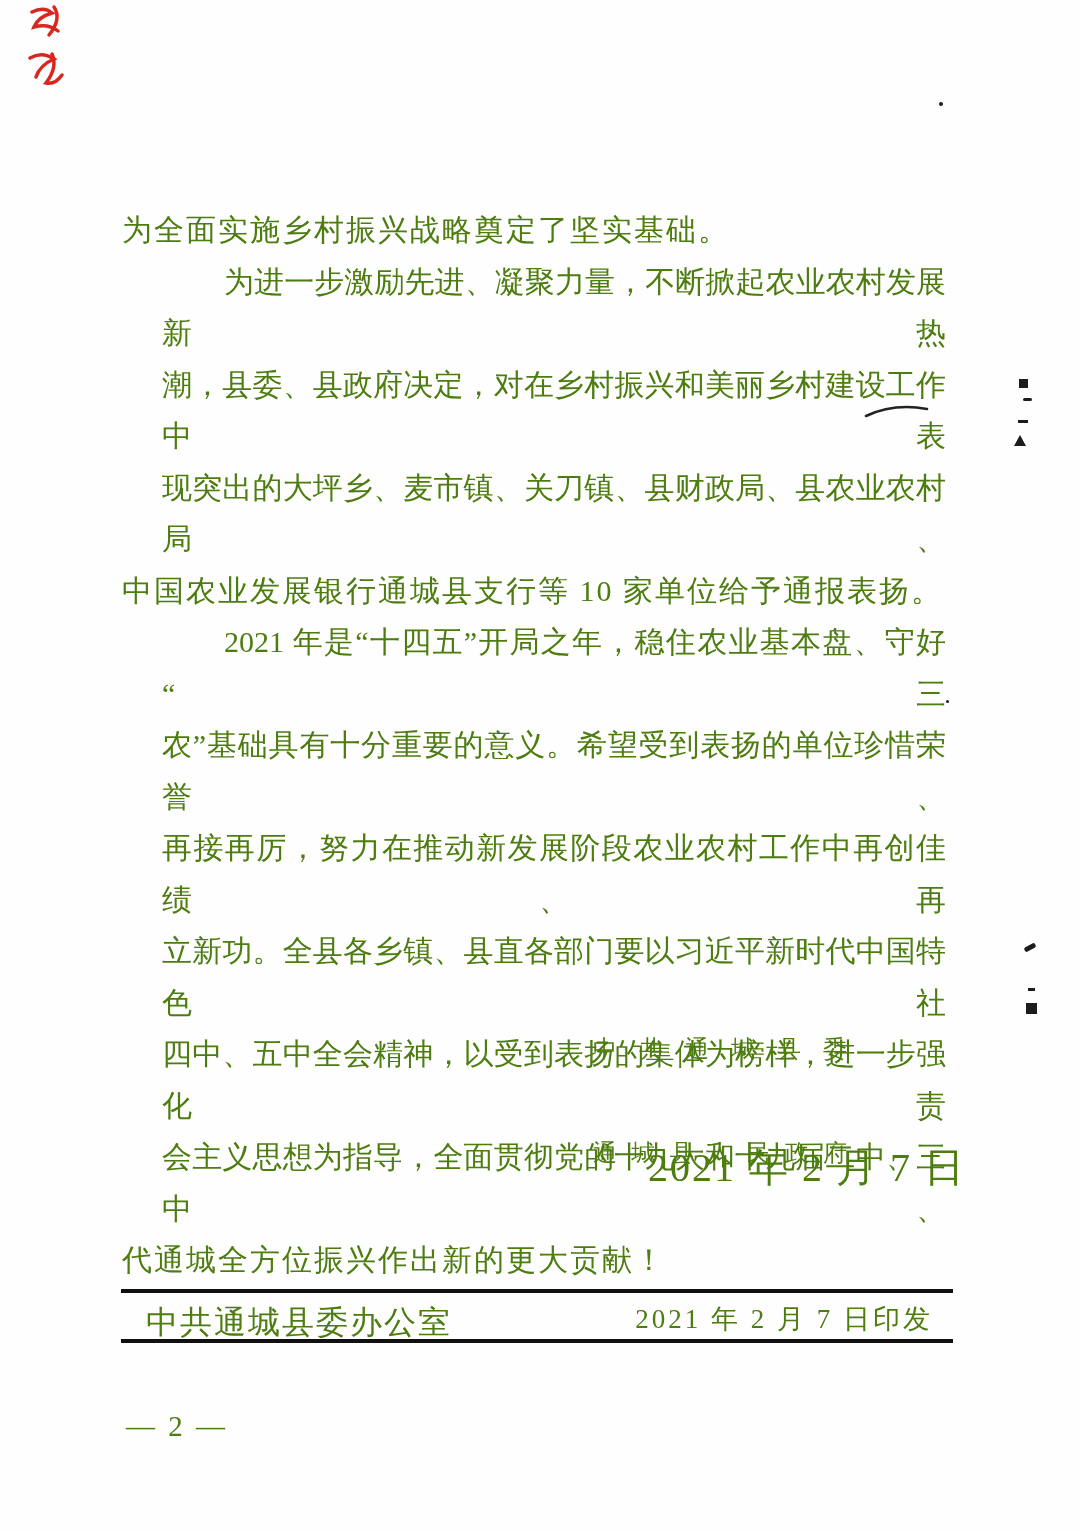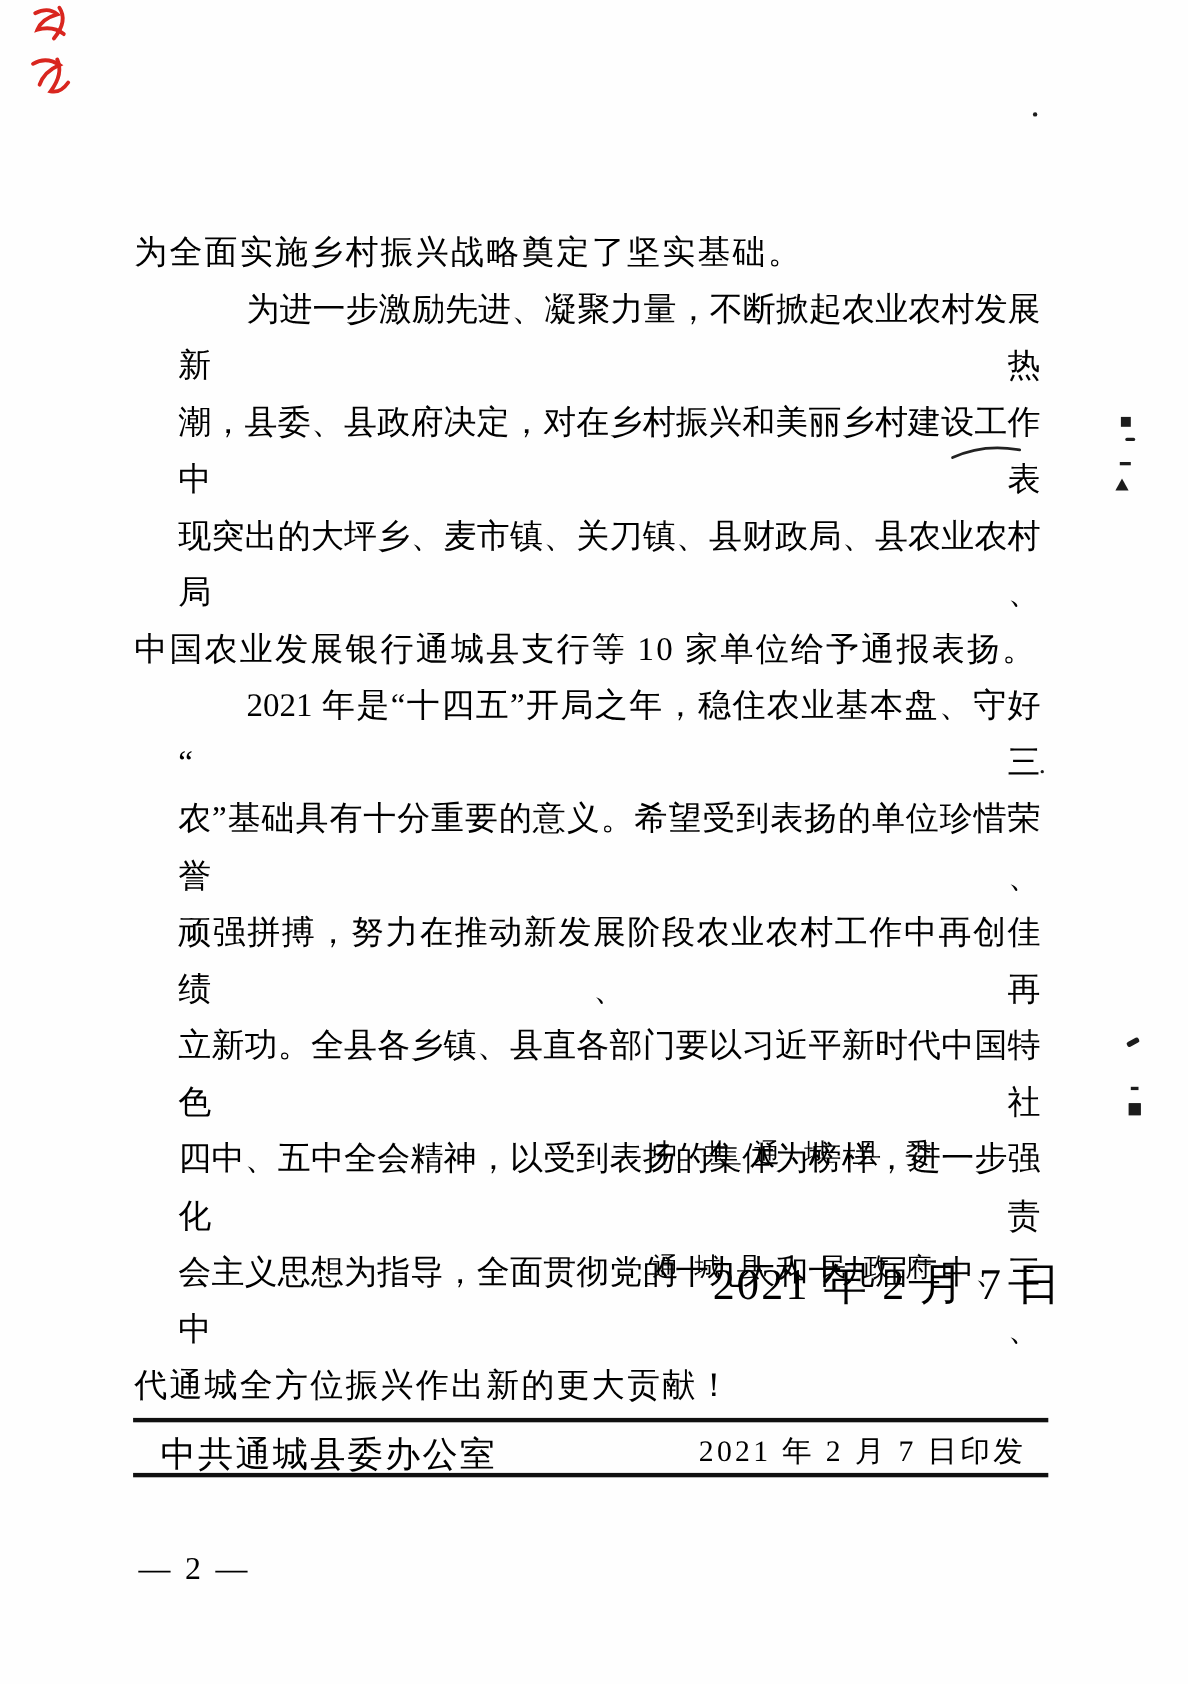--- a/index.html
+++ b/index.html
@@ -1,18 +1,18 @@
 <!DOCTYPE html>
 <html lang="zh" style="--underline-red: #c4271b;"><head>
 <meta charset="utf-8">
 <style>
   html,body{margin:0;padding:0;background:#ffffff;}
   .page{
     position:relative;width:1080px;height:1531px;background:#fefefe;
-    font-family:"Liberation Serif","DejaVu Serif",serif;color:#000000;
+    font-family:"Liberation Serif","DejaVu Serif",serif;color:#4d7c0f;
     overflow:hidden;
   }
   
   .doc-body{position:absolute;left:122px;top:204px;width:824px;font-size:30px;line-height:51.5px;}
   .line{display:block;min-height:51.5px;text-align:left;letter-spacing:2px;}
   .line.fill{text-align:justify;text-align-last:justify;text-justify:inter-character;letter-spacing:0;margin-left:40px;}
   .line.indent{text-indent:62px;}
   
   .hl-red{position:relative;}
   .hl-red::after{
@@ -60,21 +60,21 @@
   </svg>
 
   <div class="doc-body">
     <div class="line">为全面实施乡村振兴战略奠定了坚实基础。</div>
     <div class="line fill indent">为进一步激励先进、凝聚力量，不断掀起农业农村发展新热</div>
     <div class="line fill">潮，县委、县政府决定，对在乡村振兴和美丽乡村建设工作中表</div>
     <div class="line fill">现突出的大坪乡、麦市镇、关刀镇、县财政局、县农业农村局、</div>
     <div class="line">中国农业发展银行通城县支行等 10 家单位给予通报表扬。</div>
     <div class="line fill indent">2021 年是“十四五”开局之年，稳住农业基本盘、守好“三</div>
     <div class="line fill">农”基础具有十分重要的意义。希望受到表扬的单位珍惜荣誉、</div>
-    <div class="line fill">顽强拼搏，努力在推动新发展阶段农业农村工作中再创佳绩、再</div>
+    <div class="line fill">再接再厉，努力在推动新发展阶段农业农村工作中再创佳绩、再</div>
     <div class="line fill">立新功。全县各乡镇、县直各部门要以习近平新时代中国特色社</div>
     <div class="line fill">四中、五中全会精神，以受到表扬的集体为榜样，进一步强化责</div>
     <div class="line fill">会主义思想为指导，全面贯彻党的十九大和十九届二中、三中、</div>
     <div class="line">代通城全方位振兴作出新的更大贡献！</div>
   </div>
 
   <svg class="tick-arc" width="66" height="18" viewBox="0 0 66 18" fill="none">
     <path d="M2,14 Q30,1 63,7" stroke="#222222" stroke-width="2.5" stroke-linecap="round" fill="none"></path>
   </svg>
 

